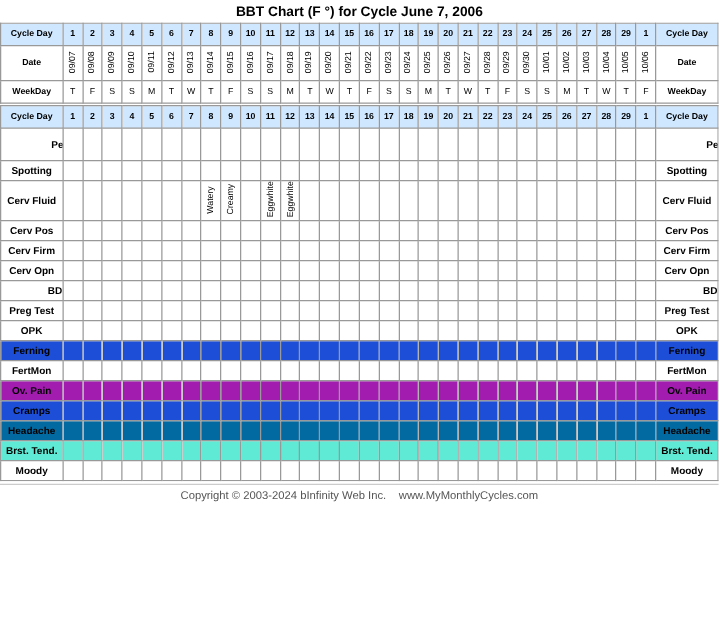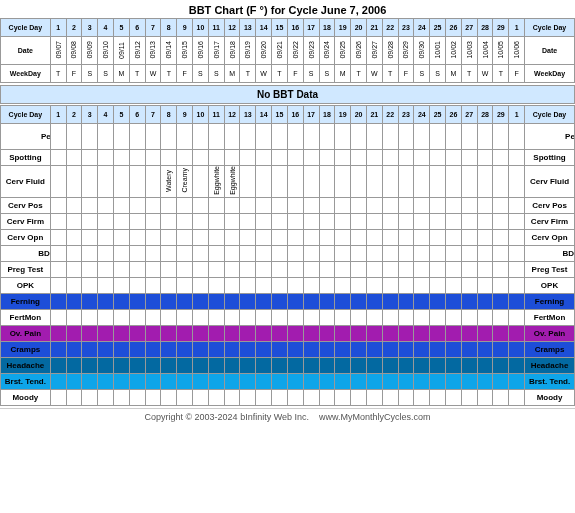--- a/index.html
+++ b/index.html
@@ -100,21 +100,21 @@
     .cerv-firm-row td { background: #fff; height: 16px; }
     .cerv-opn-row td { background: #fff; height: 16px; }
     .bd-row td { background: #fff; height: 16px; text-align: right; }
     .preg-test-row td { background: #fff; height: 16px; }
     .opk-row td { background: #fff; height: 16px; }
     .ferning-row td { background: #1d4ed8; height: 16px; }
     .fertmon-row td { background: #fff; height: 16px; }
     .ov-pain-row td { background: #a21caf; height: 16px; }
     .cramps-row td { background: #1d4ed8; height: 16px; }
     .headache-row td { background: #0369a1; height: 16px; }
-    .brst-tend-row td { background: #0ea5e9; height: 16px; margin-left: 16px; }
+    .brst-tend-row td { background: #5eead4; height: 16px; margin-left: 16px; }
     .moody-row td { background: #fff; height: 16px; }
     .pink-bg { background: #ffe8ff; }
     .footer {
       text-align: center;
       font-size: 9px;
       color: #555;
       padding: 3px 0;
       border-top: 1px solid #ccc;
       margin-top: 2px;
     }
@@ -269,27 +269,20 @@
         <td>M</td>
         <td>T</td>
         <td>W</td>
         <td>T</td>
         <td>F</td>
         <td class="label-col-right">WeekDay</td>
       </tr>
     </tbody>
   </table>
 
-  <table style="margin-top:2px;">
-    <tbody>
-      <tr class="section-header">
-        <td colspan="32" style="height:18px;font-size:10px;background:#d0e8ff;">No BBT Data</td>
-      </tr>
-    </tbody>
-  </table>
 
   <table style="margin-top:1px;">
     <colgroup>
       <col style="width:44px">
       <col class="data-col" style="width:14px">
       <col class="data-col" style="width:14px">
       <col class="data-col" style="width:14px">
       <col class="data-col" style="width:14px">
       <col class="data-col" style="width:14px">
       <col class="data-col" style="width:14px">

